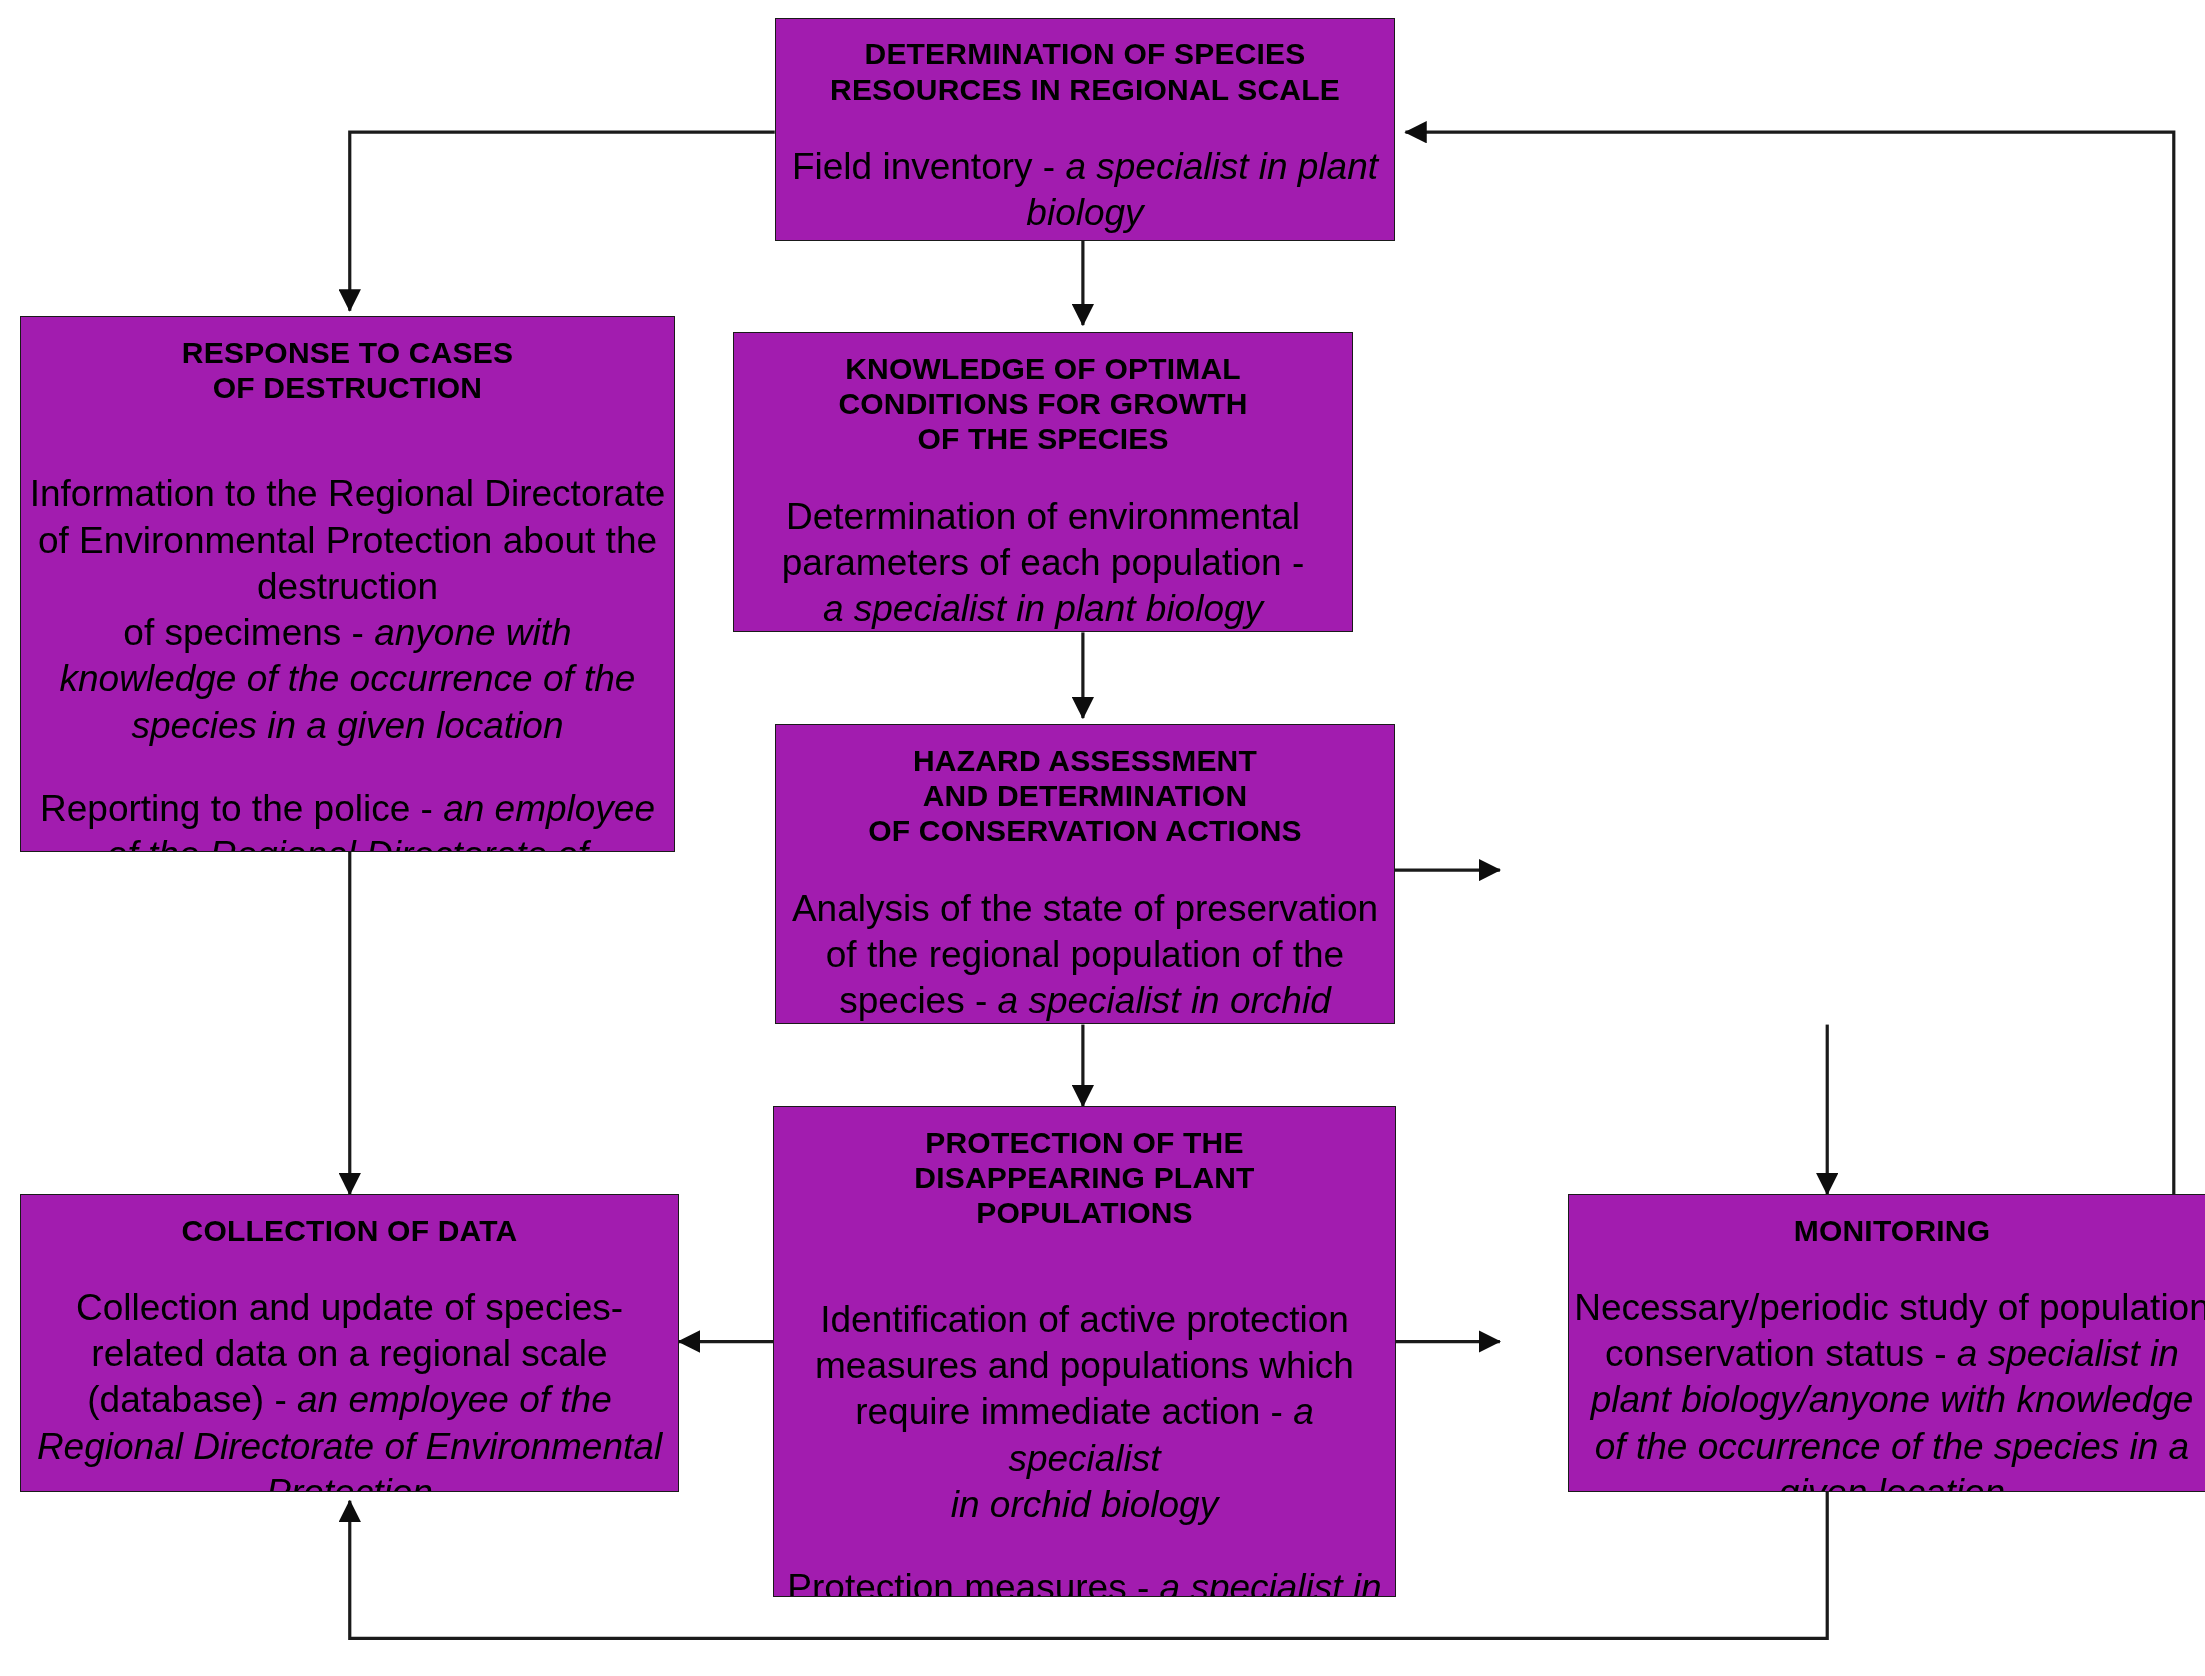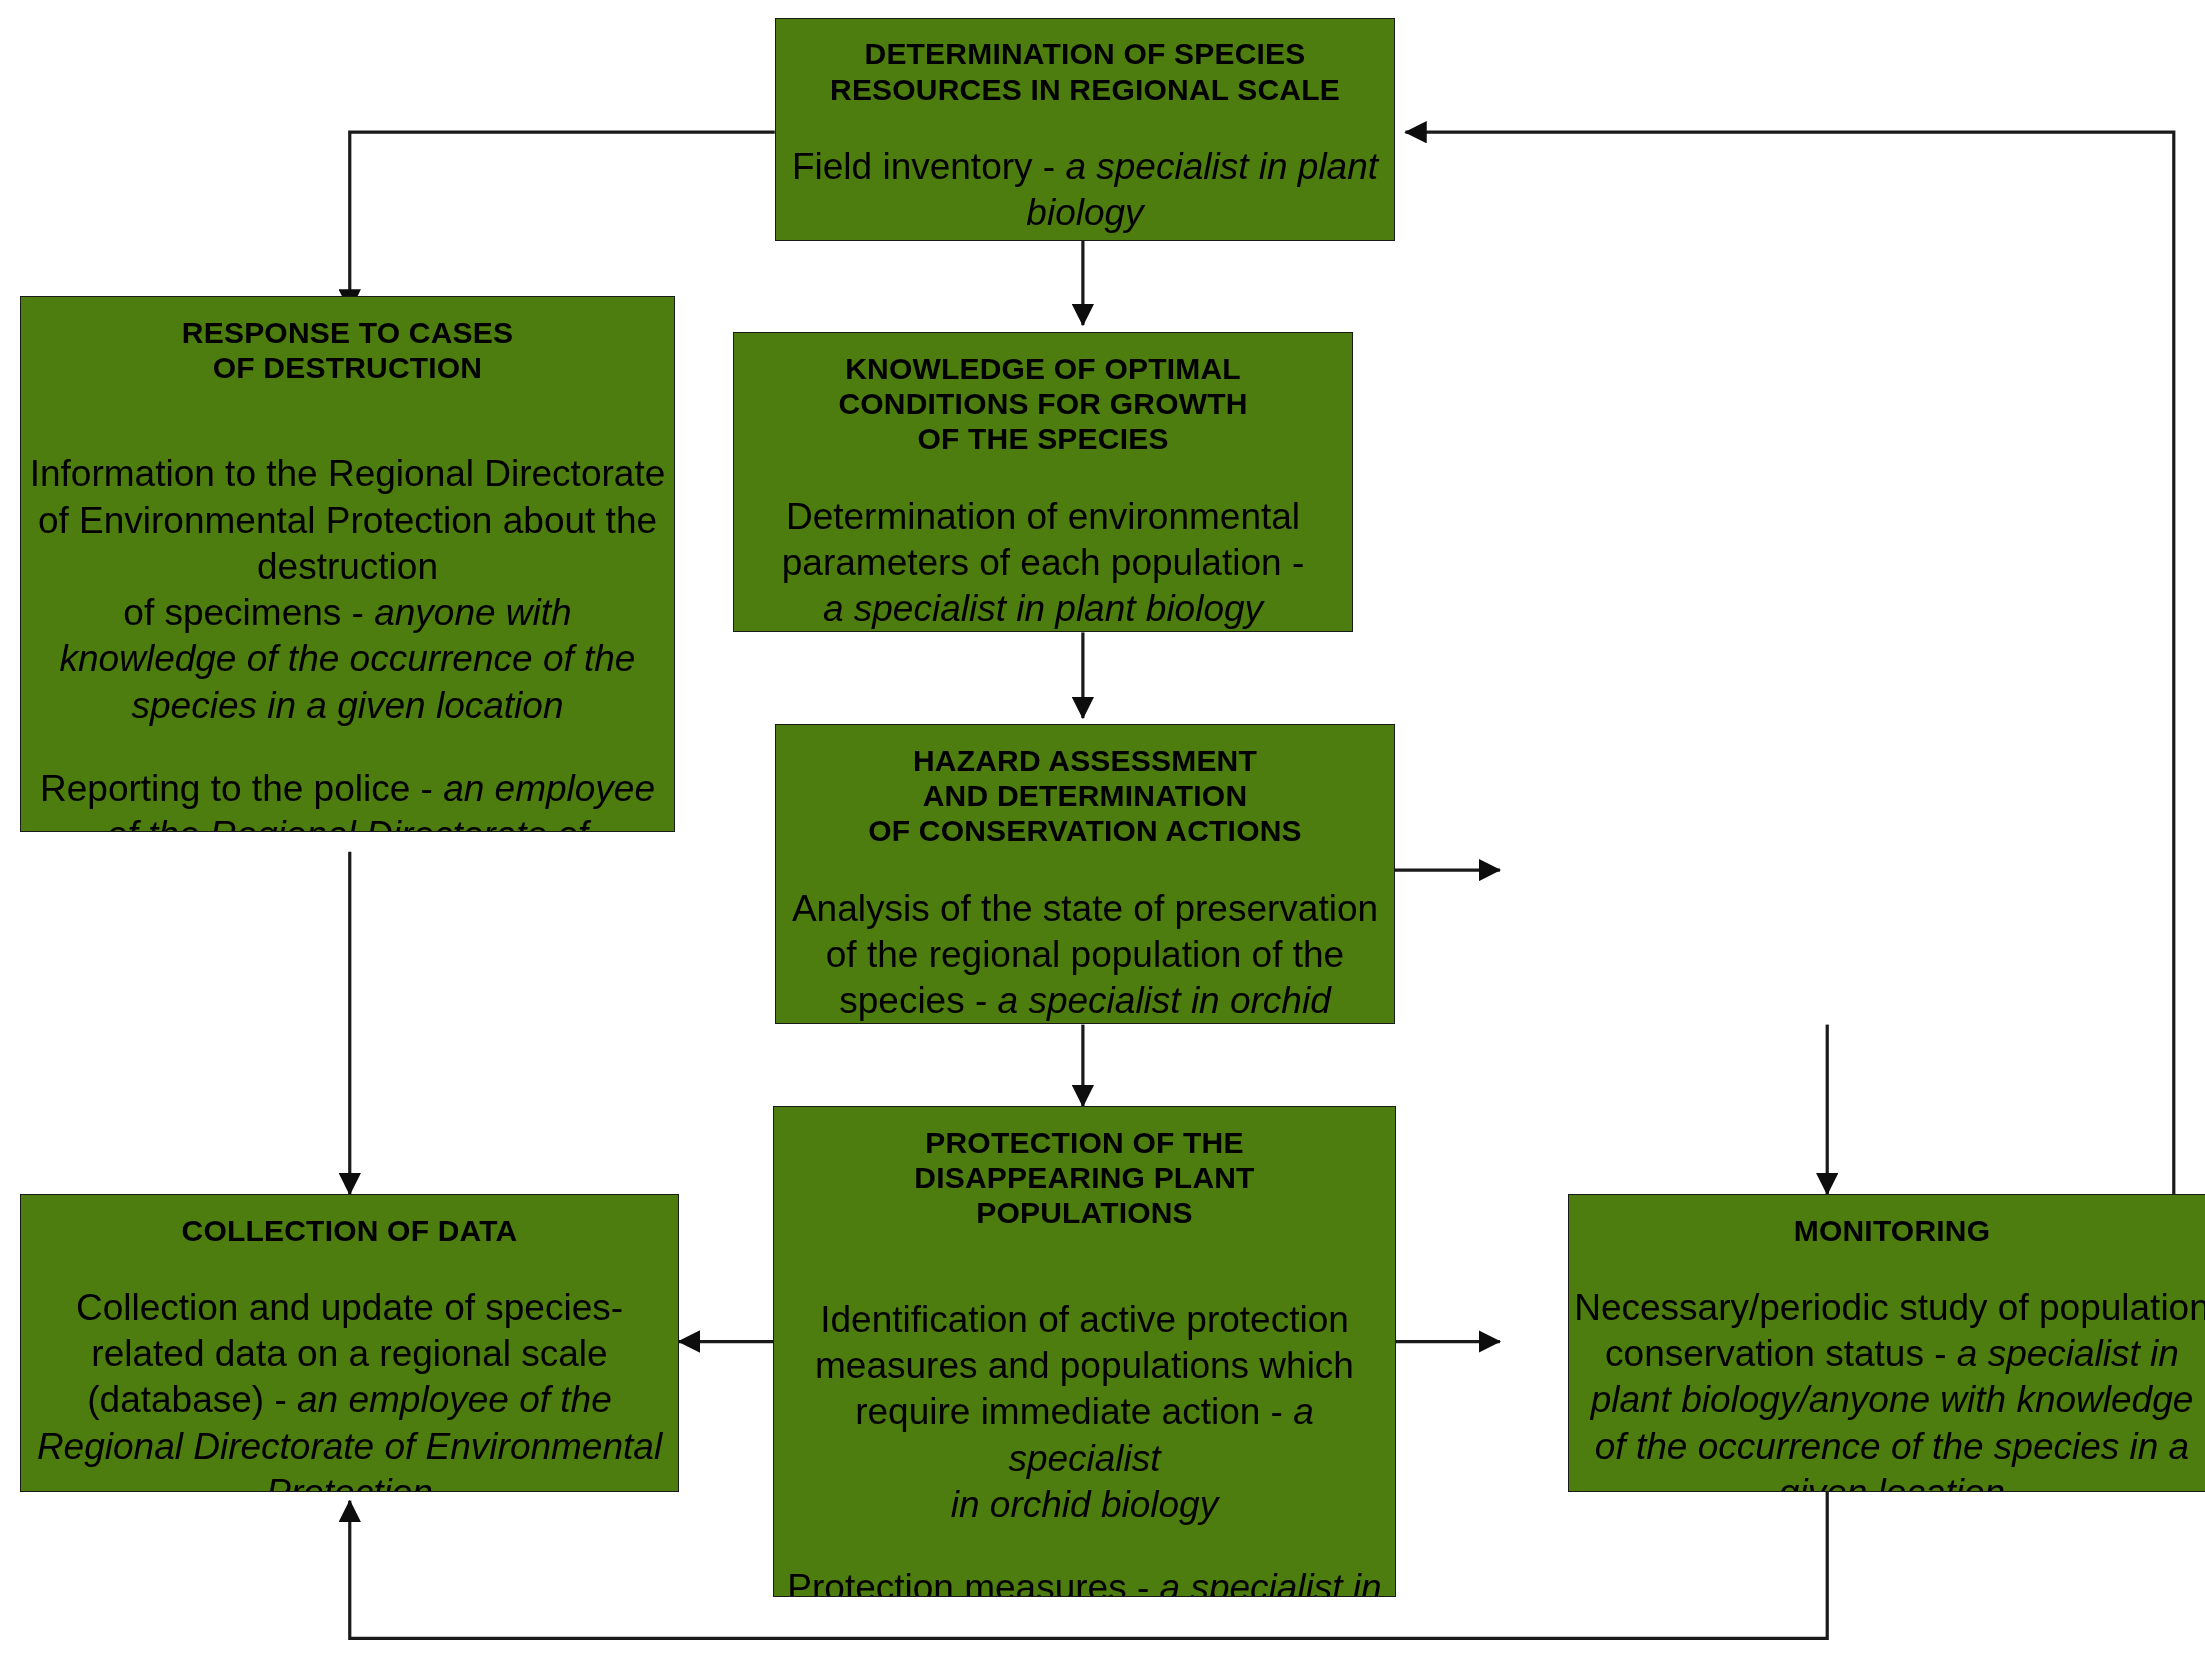--- a/index.html
+++ b/index.html
@@ -1,20 +1,20 @@
 <!DOCTYPE html>
 <html style="font-size:12.8px"><head>
 <meta charset="utf-8">
 <style>
   html,body{margin:0;padding:0;background:#ffffff;}
   body{width:2205px;height:1677px;position:relative;
        font-family:"Liberation Sans","DejaVu Sans",sans-serif;color:#000;}
   #stage{position:absolute;inset:0;width:2205px;height:1677px;overflow:hidden;}
   svg.edges{position:absolute;left:0;top:0;width:2205px;height:1677px;}
-  .node{position:absolute;box-sizing:border-box;border:1.6px solid #1a1a1a;background:#4d7c0f;
+  .node{position:absolute;box-sizing:border-box;border:1.6px solid #1a1a1a;background:#a21caf;
         display:flex;flex-direction:column;align-items:center;justify-content:flex-start;
         text-align:center;overflow:hidden;}
   .node .title{font-weight:bold;font-size:30px;line-height:1.18;letter-spacing:0.2px;white-space:pre-line;}
   .node .body{font-size:37px;line-height:1.25;white-space:pre-line;}
   .node .body em{font-style:italic;}
   .pad-top-22{padding-top:17.6px;}
   .gap-46{margin-top:37px;}
   .gap-58{margin-top:66px;}
   .ip{width:100%;}
 </style>
@@ -74,21 +74,21 @@
       <path d="M 2283 1864 L 2283 2047 L 437 2047 L 437 1875" fill="none" stroke="#1a1a1a" stroke-width="4" marker-end="url(#ah)"></path>
     </g>
   </svg>
 
   <div class="node" style="left:775px;top:17.6px;width:620px;height:223px;">
     <div class="title pad-top-22 ip">DETERMINATION OF SPECIES
 RESOURCES IN REGIONAL SCALE</div>
     <div class="body gap-46 ip"><span>Field inventory - </span><em>a specialist in plant biology</em></div>
   </div>
 
-  <div class="node" style="left:20px;top:296px;width:655px;height:536px;">
+  <div class="node" style="left:20px;top:316px;width:655px;height:536px;">
     <div class="title pad-top-22 ip">RESPONSE TO CASES
 OF  DESTRUCTION</div>
     <div class="body gap-58 ip"><span>Information to the Regional Directorate
 of Environmental Protection about the
 destruction
 of specimens - </span><em>anyone with
 knowledge of the occurrence of the
 species in a given location</em></div>
     <div class="body gap-46 ip"><span>Reporting to the police - </span><em>an employee
 of the Regional Directorate of

